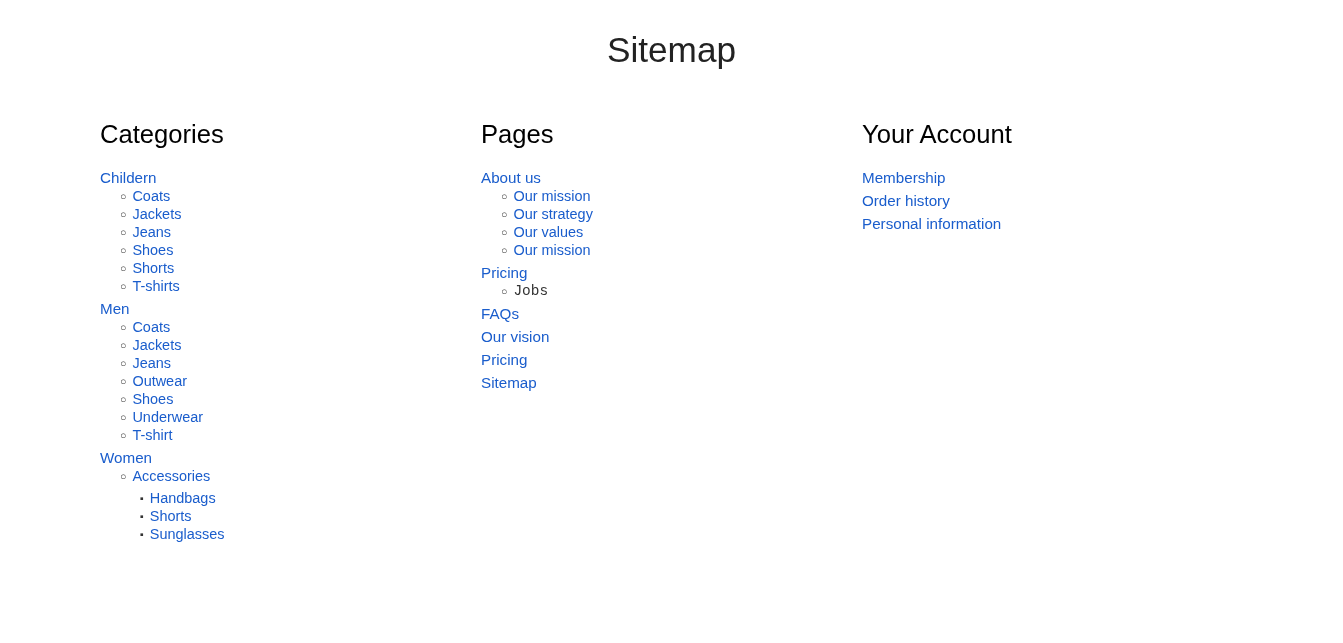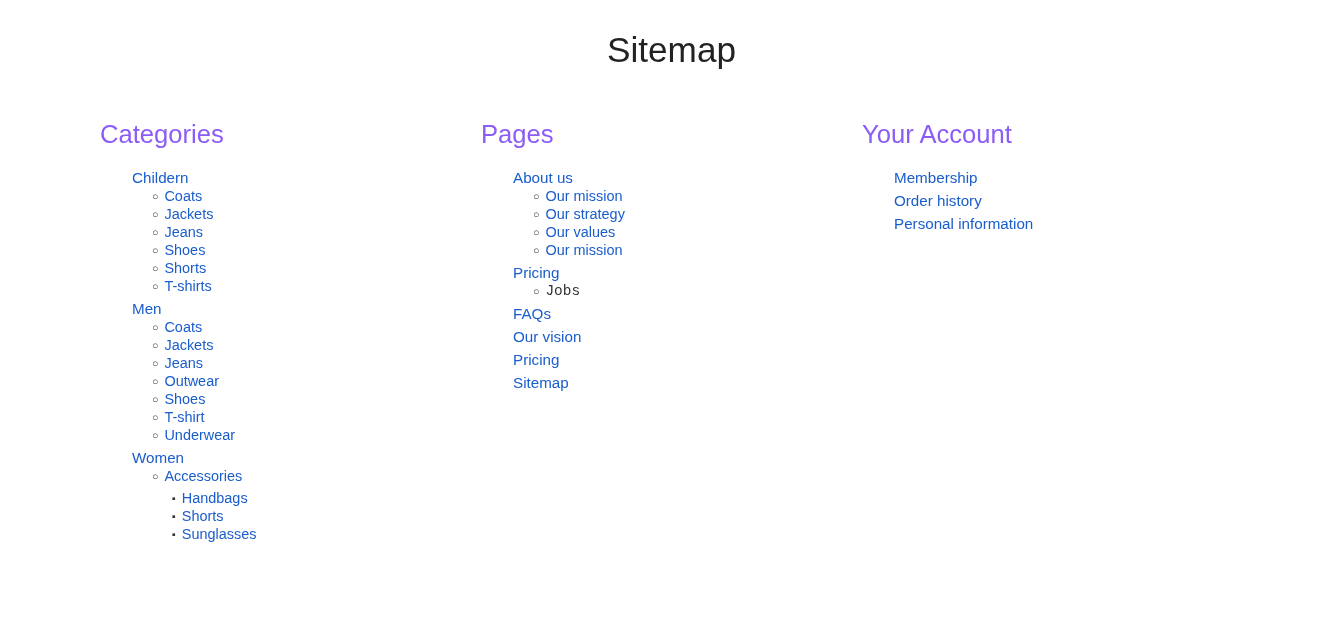--- a/index.html
+++ b/index.html
@@ -28,30 +28,29 @@
       padding: 0 80px;
     }
     .column {
       flex: 1;
       min-width: 200px;
     }
     .column-title {
       font-size: 1.6em;
       font-weight: normal;
       margin-bottom: 20px;
-      color: #8b5cf6;
+      color: #000000;
     }
     a {
       color: #1a5dcc;
       text-decoration: none;
       font-size: 0.95em;
     }
     .top-level-item {
       margin-bottom: 6px;
-      margin-left: 32px;
     }
     .sub-list {
       list-style: none;
       padding-left: 20px;
       margin: 2px 0 6px 0;
     }
     .sub-list li {
       display: flex;
       align-items: center;
       margin-bottom: 2px;
@@ -138,24 +137,24 @@
         <li>
             <a href="#">Jeans</a>
           </li>
         <li>
             <a href="#">Outwear</a>
           </li>
         <li>
             <a href="#">Shoes</a>
           </li>
         <li>
+            <a href="#">Underwear</a>
+          </li>
+        <li>
             <a href="#">T-shirt</a>
-          </li>
-        <li>
-            <a href="#">Underwear</a>
           </li>
       </ul>
     </div>
 
     <div class="top-level-item">
       <a href="#" class="section-header">Women</a>
       <ul class="sub-list">
         <li>
           <a href="#">Accessories</a>
         </li>

